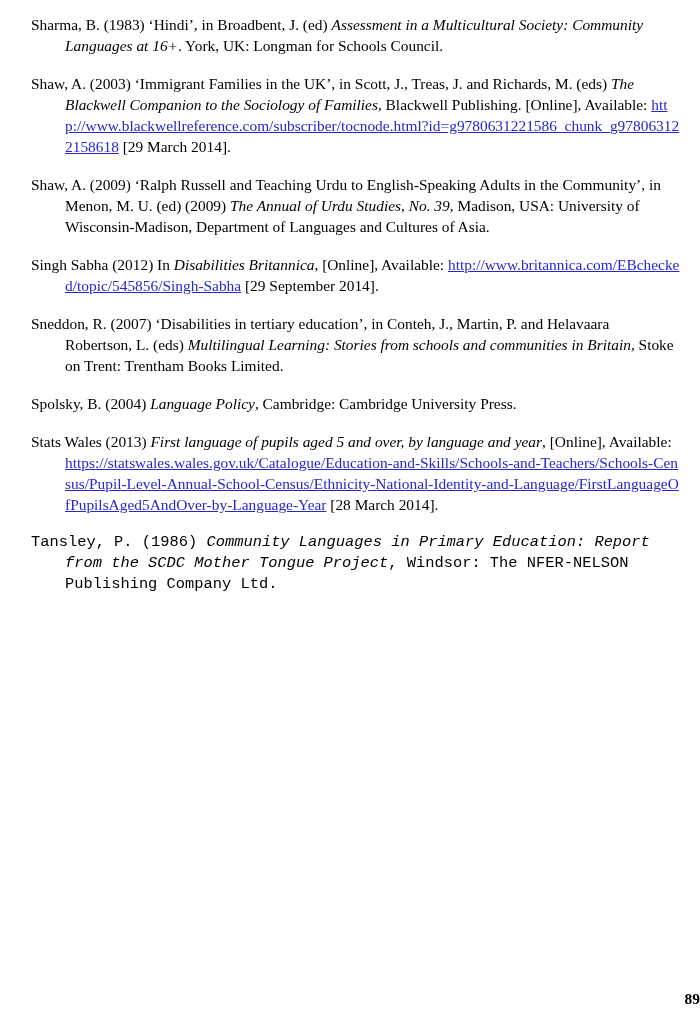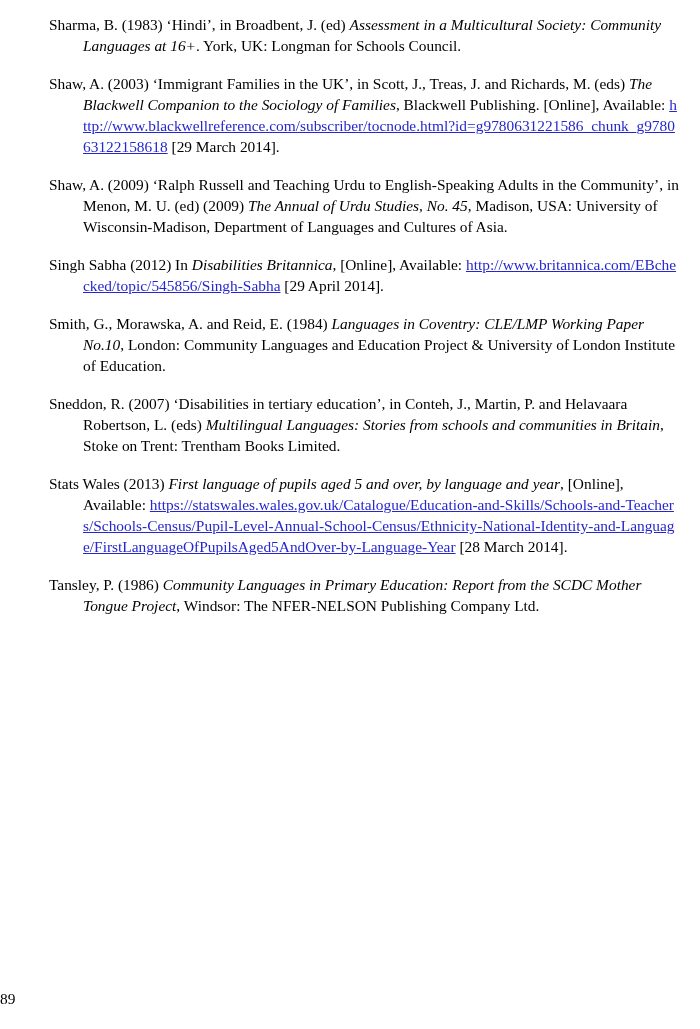--- a/index.html
+++ b/index.html
@@ -15,63 +15,64 @@
     font-family: "Liberation Serif", "DejaVu Serif", serif;
     color: #000000;
     overflow: hidden;
   }
   #page {
     position: absolute;
     left: 0; top: 0;
     width: 700px;
     height: 1029px;
     box-sizing: border-box;
-    padding: 14px 20px 0 49px;
+    padding: 14px 20px 0 31px;
   }
   .reflist {
     margin: 0;
     padding: 0;
     list-style: none;
   }
   .ref {
     font-size: 15.4px;
     line-height: 21px;
     text-indent: -34px;
     padding-left: 34px;
     margin: 0 0 17px 0;
     text-align: left;
     word-wrap: break-word;
     overflow-wrap: break-word;
   }
-  .ref:last-child { margin-bottom: 0; }
+  .ref:last-child { margin-bottom: 0; font-family: Liberation Mono, monospace; }
   .it { font-style: italic; }
   .lnk {
     color: #2626cf;
     text-decoration: underline;
     word-break: break-all;
     overflow-wrap: anywhere;
   }
   .pagenum {
     position: absolute;
     left: 0;
     top: 988px;
     width: 700px;
-    text-align: left;
+    text-align: right;
     font-size: 15.4px;
     line-height: 21px;
+    font-weight: bold;
   }
 </style>
 </head>
 <body>
 
 <div id="page">
   <div class="reflist" id="reference-list">
       <p class="ref"><span>Sharma, B. (1983) ‘Hindi’, in Broadbent, J. (ed) </span><em class="it">Assessment in a Multicultural Society: Community Languages at 16+</em><span>. York, UK: Longman for Schools Council.</span></p>
       <p class="ref"><span>Shaw, A. (2003) ‘Immigrant Families in the UK’, in Scott, J., Treas, J. and Richards, M. (eds) </span><em class="it">The Blackwell Companion to the Sociology of Families</em><span>, Blackwell Publishing. [Online], Available: </span><a class="lnk" href="#">http://www.blackwellreference.com/subscriber/tocnode.html?id=g9780631221586_chunk_g978063122158618</a><span> [29 March 2014].</span></p>
-      <p class="ref"><span>Shaw, A. (2009) ‘Ralph Russell and Teaching Urdu to English-Speaking Adults in the Community’, in Menon, M. U. (ed) (2009) </span><em class="it">The Annual of Urdu Studies, No. 45</em><span>, Madison, USA: University of Wisconsin-Madison, Department of Languages and Cultures of Asia.</span></p>
-      <p class="ref"><span>Singh Sabha (2012) In </span><em class="it">Disabilities Britannica</em><span>, [Online], Available: </span><a class="lnk" href="#">http://www.britannica.com/EBchecked/topic/545856/Singh-Sabha</a><span> [29 April 2014].</span></p>
-      <p class="ref"><span>Smith, G., Morawska, A. and Reid, E. (1984) </span><em class="it">Languages in Coventry: CLE/LMP Working Paper No.10</em><span>, London: Community Languages and Education Project &amp; University of London Institute of Education.</span></p>
-      <p class="ref"><span>Sneddon, R. (2007) ‘Disabilities in tertiary education’, in Conteh, J., Martin, P. and Helavaara Robertson, L. (eds) </span><em class="it">Multilingual Languages: Stories from schools and communities in Britain</em><span>, Stoke on Trent: Trentham Books Limited.</span></p>
+      <p class="ref"><span>Shaw, A. (2009) ‘Ralph Russell and Teaching Urdu to English-Speaking Adults in the Community’, in Menon, M. U. (ed) (2009) </span><em class="it">The Annual of Urdu Studies, No. 39</em><span>, Madison, USA: University of Wisconsin-Madison, Department of Languages and Cultures of Asia.</span></p>
+      <p class="ref"><span>Singh Sabha (2012) In </span><em class="it">Disabilities Britannica</em><span>, [Online], Available: </span><a class="lnk" href="#">http://www.britannica.com/EBchecked/topic/545856/Singh-Sabha</a><span> [29 September 2014].</span></p>
+      <p class="ref"><span>Sneddon, R. (2007) ‘Disabilities in tertiary education’, in Conteh, J., Martin, P. and Helavaara Robertson, L. (eds) </span><em class="it">Multilingual Learning: Stories from schools and communities in Britain</em><span>, Stoke on Trent: Trentham Books Limited.</span></p>
+      <p class="ref"><span>Spolsky, B. (2004) </span><em class="it">Language Policy</em><span>, Cambridge: Cambridge University Press.</span></p>
       <p class="ref"><span>Stats Wales (2013) </span><em class="it">First language of pupils aged 5 and over, by language and year</em><span>, [Online], Available: </span><a class="lnk" href="#">https://statswales.wales.gov.uk/Catalogue/Education-and-Skills/Schools-and-Teachers/Schools-Census/Pupil-Level-Annual-School-Census/Ethnicity-National-Identity-and-Language/FirstLanguageOfPupilsAged5AndOver-by-Language-Year</a><span> [28 March 2014].</span></p>
       <p class="ref"><span>Tansley, P. (1986) </span><em class="it">Community Languages in Primary Education: Report from the SCDC Mother Tongue Project</em><span>, Windsor: The NFER-NELSON Publishing Company Ltd.</span></p>
     </div>
   <div class="pagenum">89</div>
 </div>
 
 </body></html>

